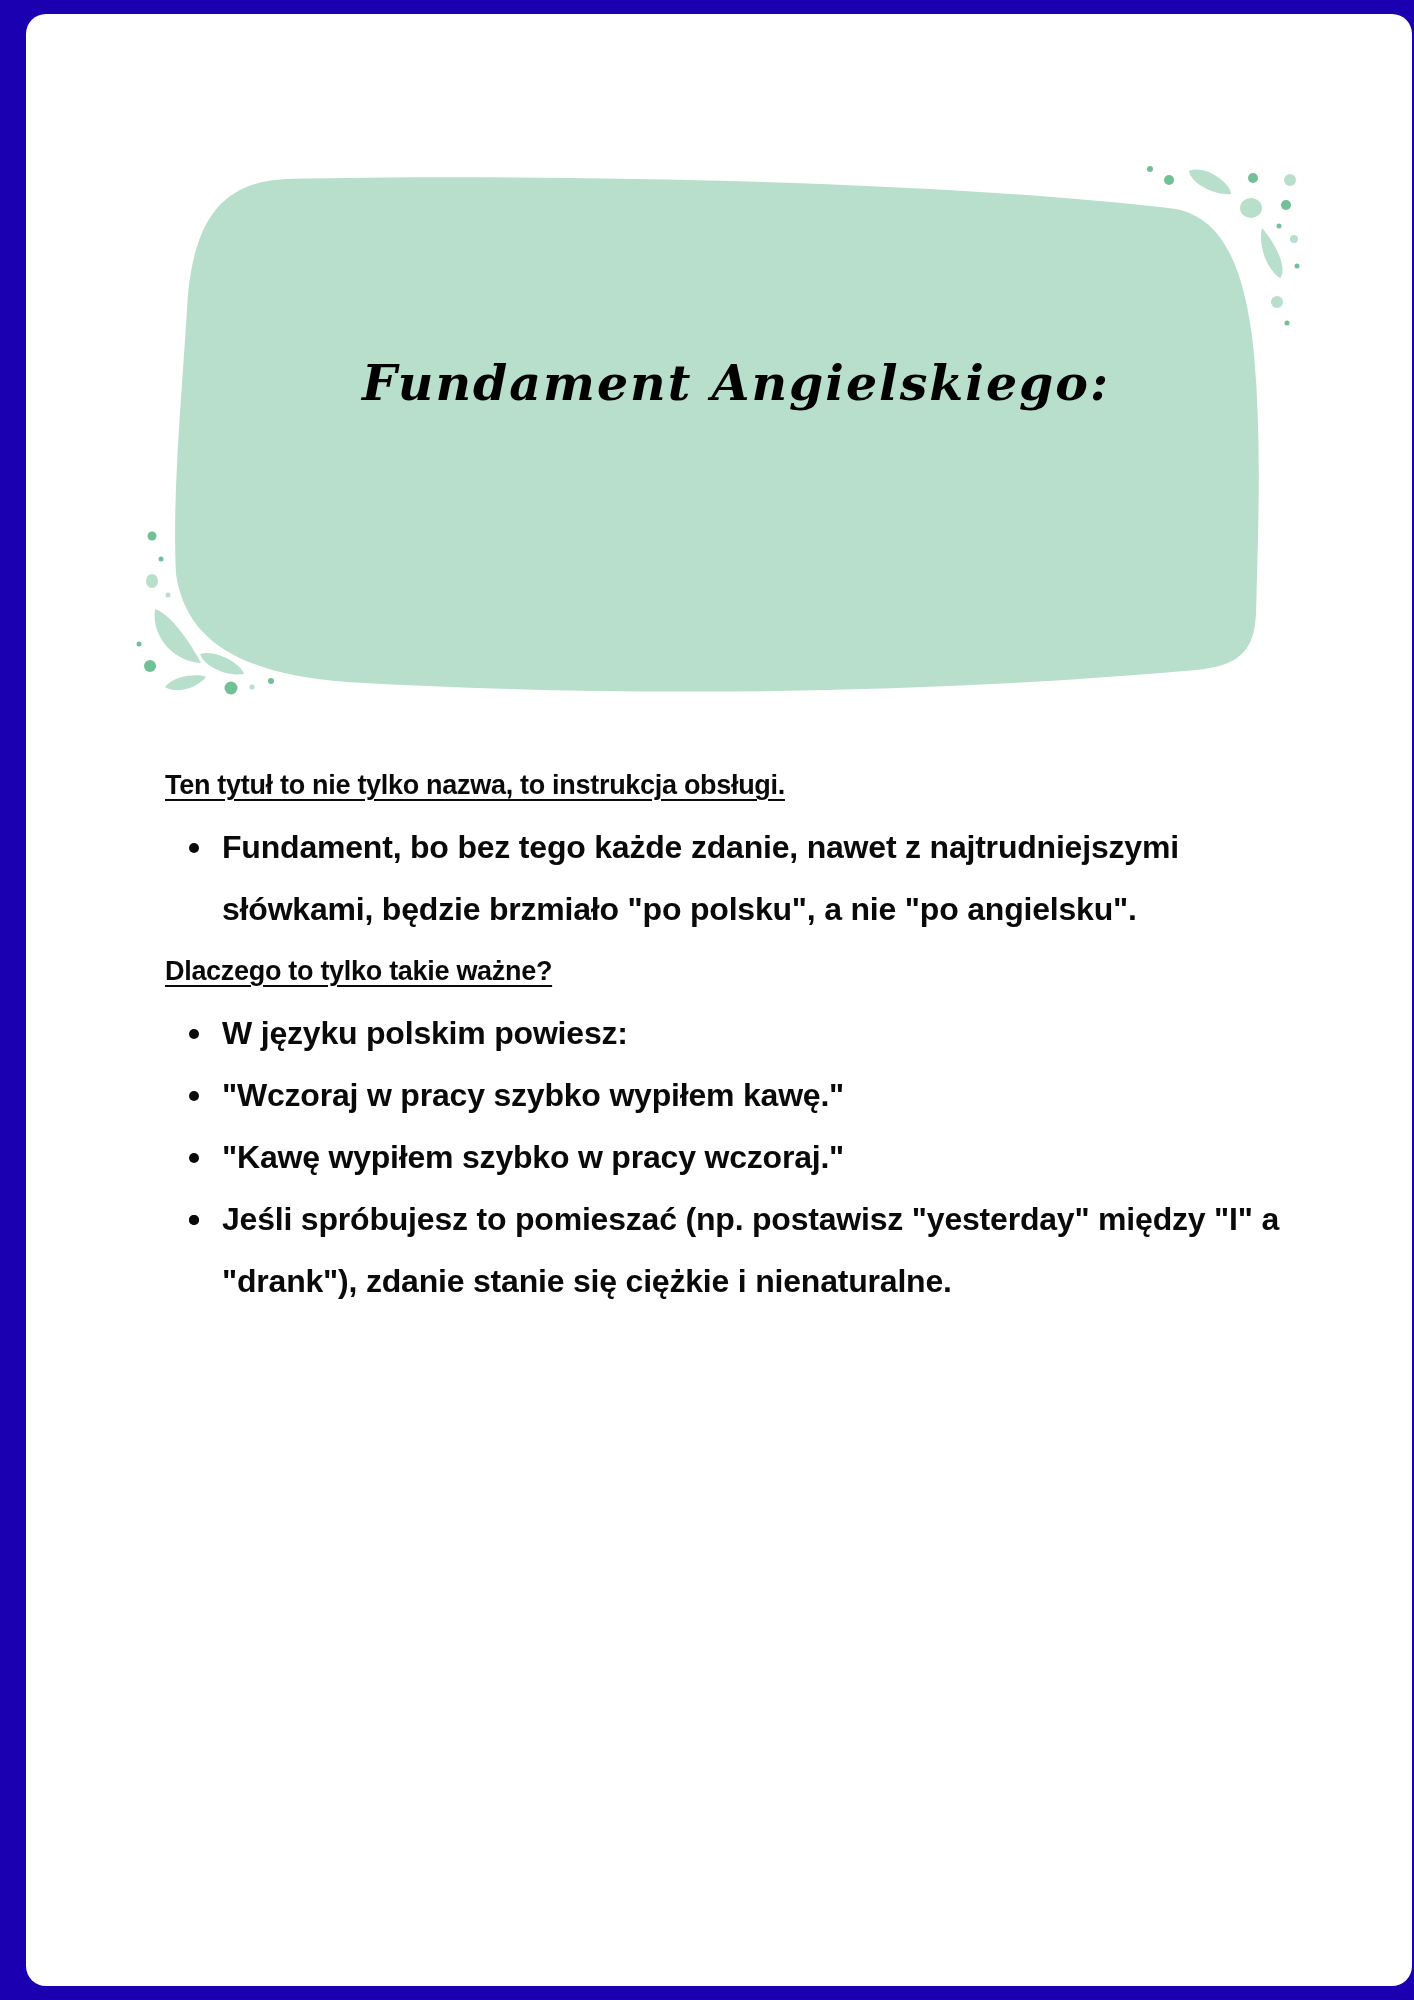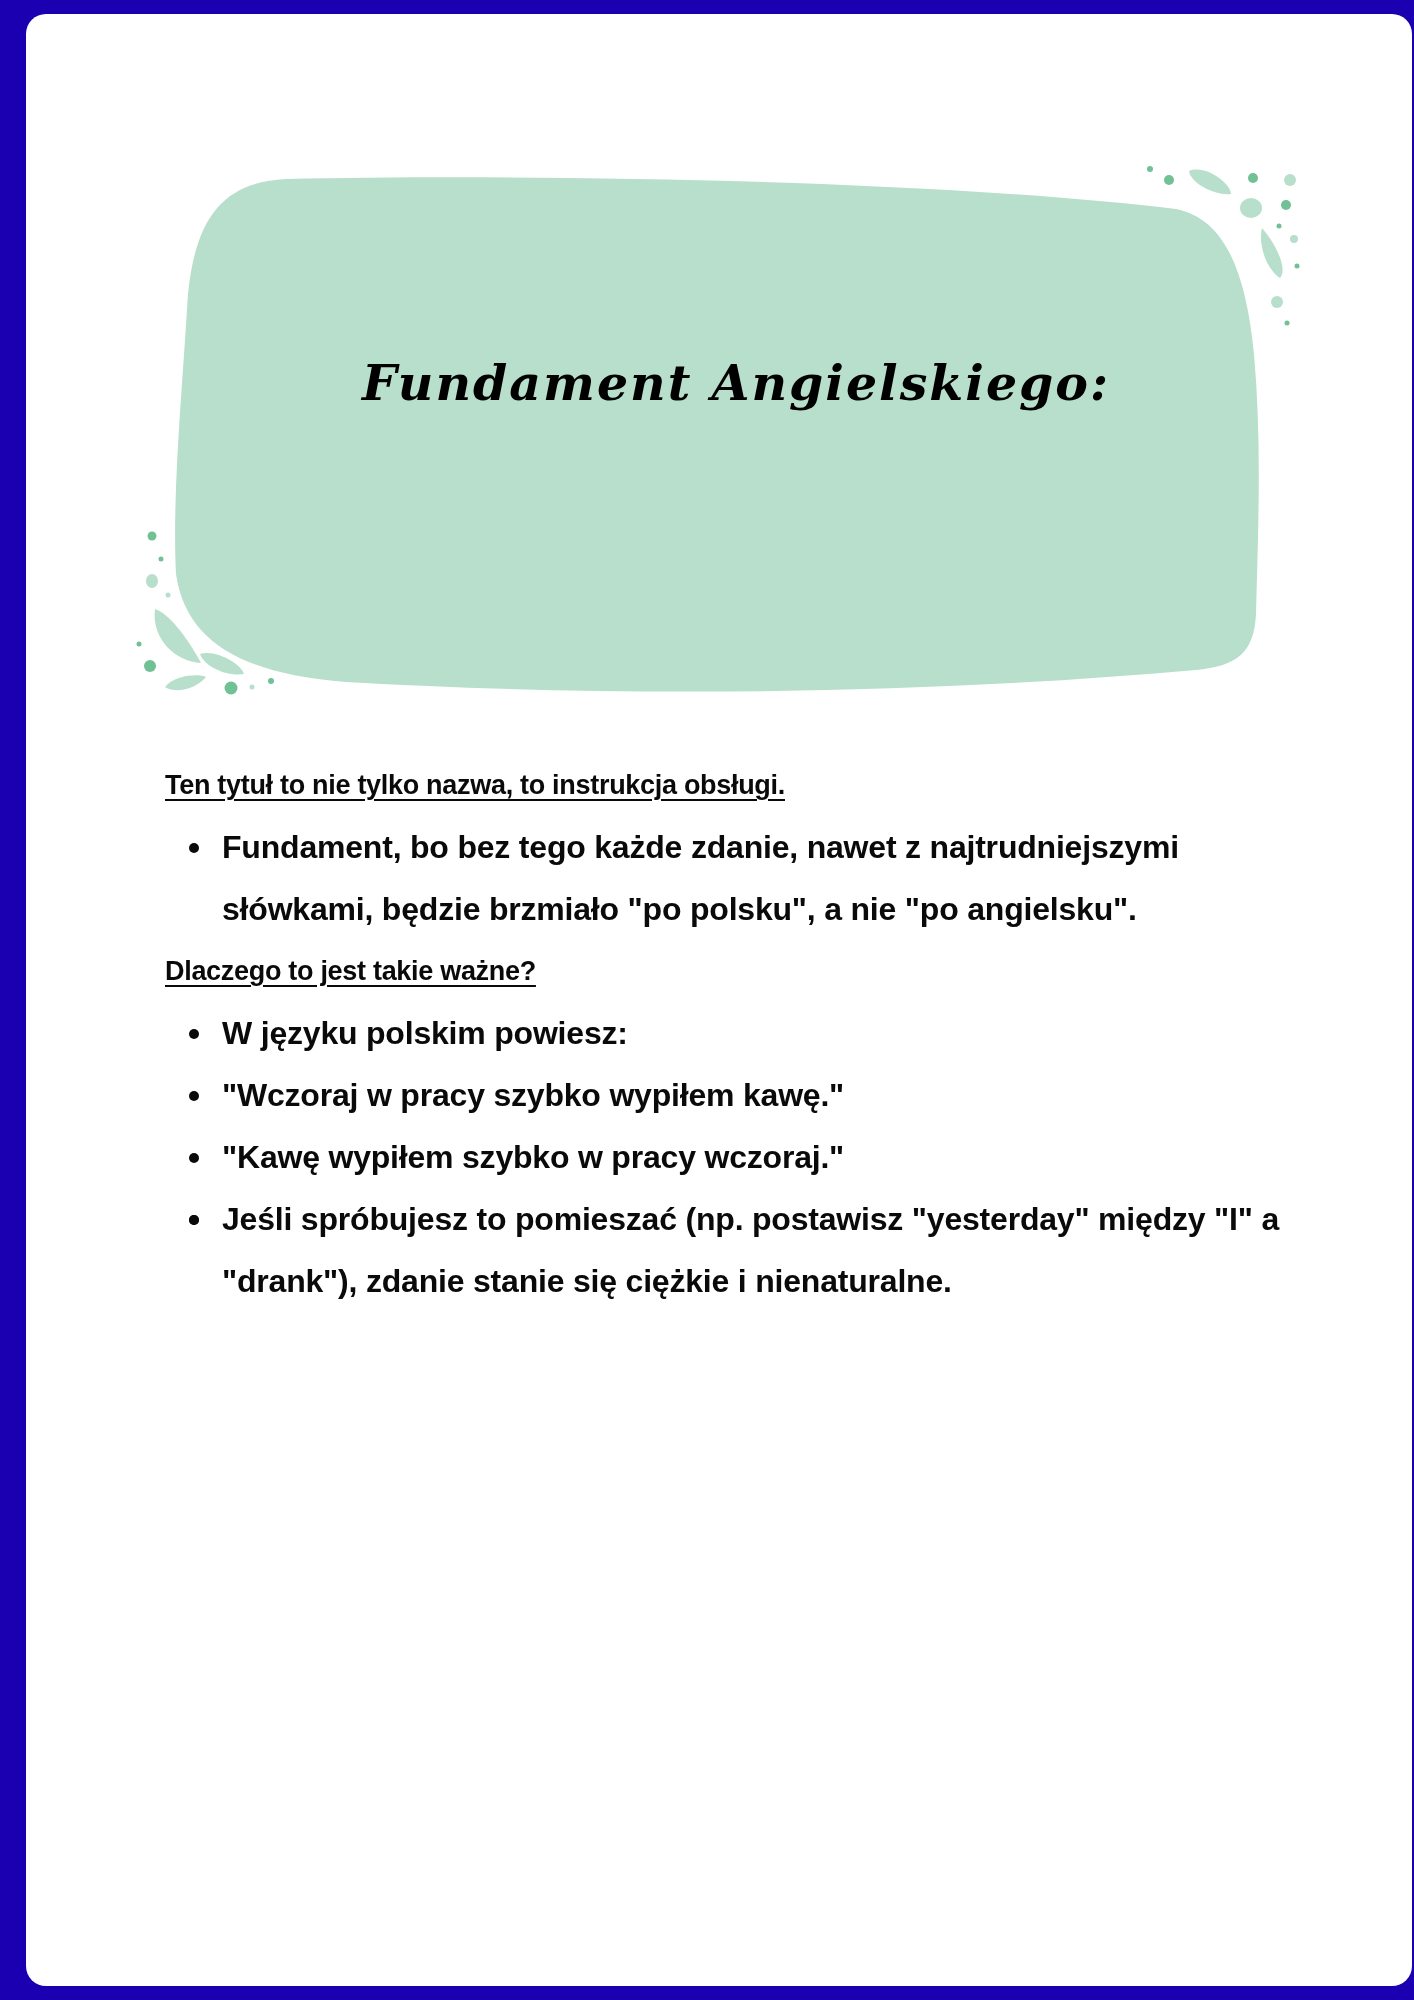--- a/index.html
+++ b/index.html
@@ -88,21 +88,21 @@
 
   <div class="title">
     <div>Fundament Angielskiego:</div>
   </div>
 
   <div class="content">
     <div class="heading">Ten tytuł to nie tylko nazwa, to instrukcja obsługi.</div>
     <ul>
       <li><span class="bullet"></span><span class="txt">Fundament, bo bez tego każde zdanie, nawet z najtrudniejszymi słówkami, będzie brzmiało "po polsku", a nie "po angielsku".</span></li>
     </ul>
-    <div class="heading">Dlaczego to jest takie ważne? </div>
+    <div class="heading">Dlaczego to tylko takie ważne? </div>
     <ul>
       <li><span class="bullet"></span><span class="txt">W języku polskim powiesz:</span></li>
       <li><span class="bullet"></span><span class="txt">"Wczoraj w pracy szybko wypiłem kawę."</span></li>
       <li><span class="bullet"></span><span class="txt">"Kawę wypiłem szybko w pracy wczoraj."</span></li>
       <li class="underline"><span class="bullet"></span></li>
       <li><span class="bullet"></span><span class="txt">Jeśli spróbujesz to pomieszać (np. postawisz "yesterday" między "I" a "drank"), zdanie stanie się ciężkie i nienaturalne.</span></li>
     </ul>
   </div>
 </div>
 

